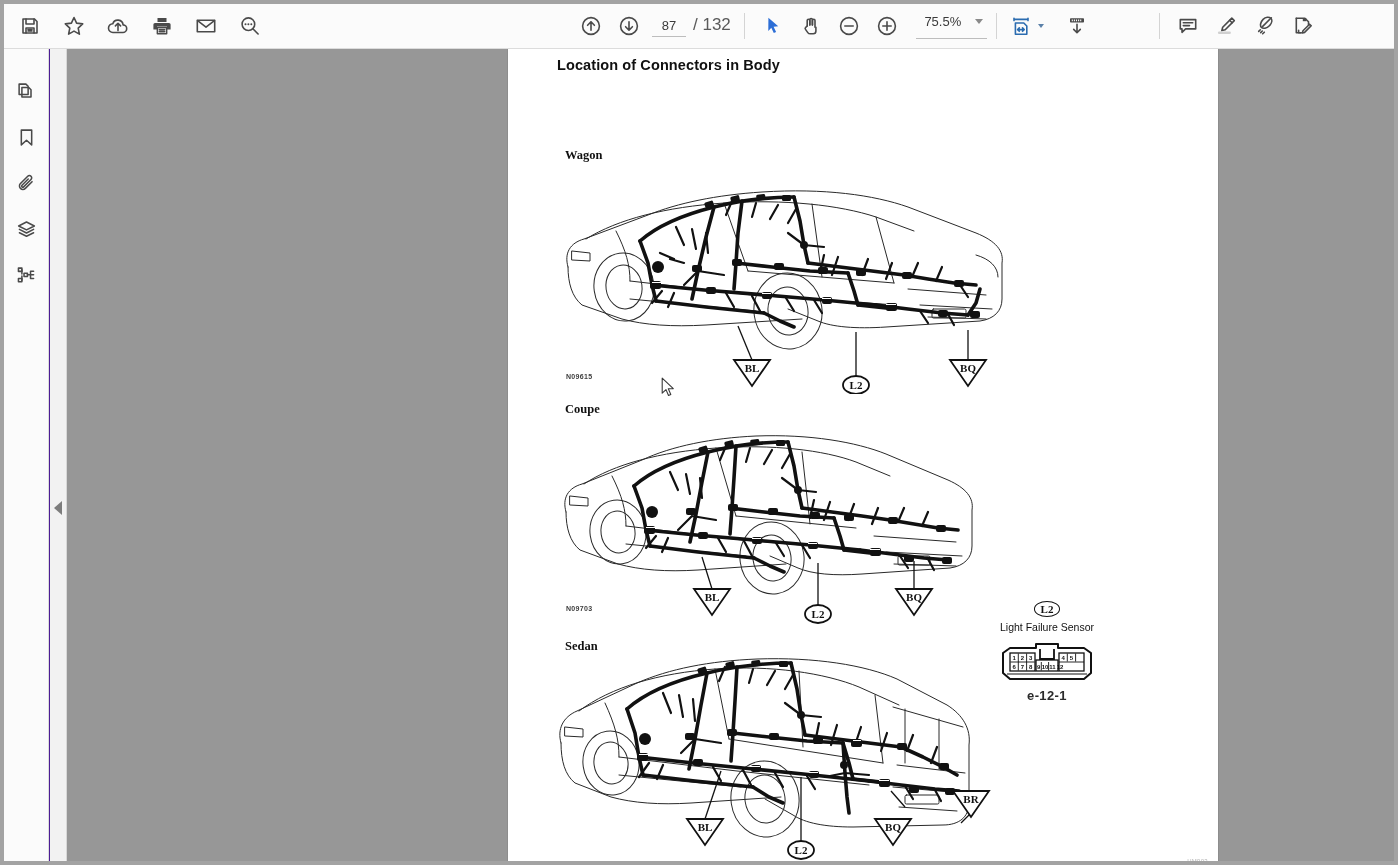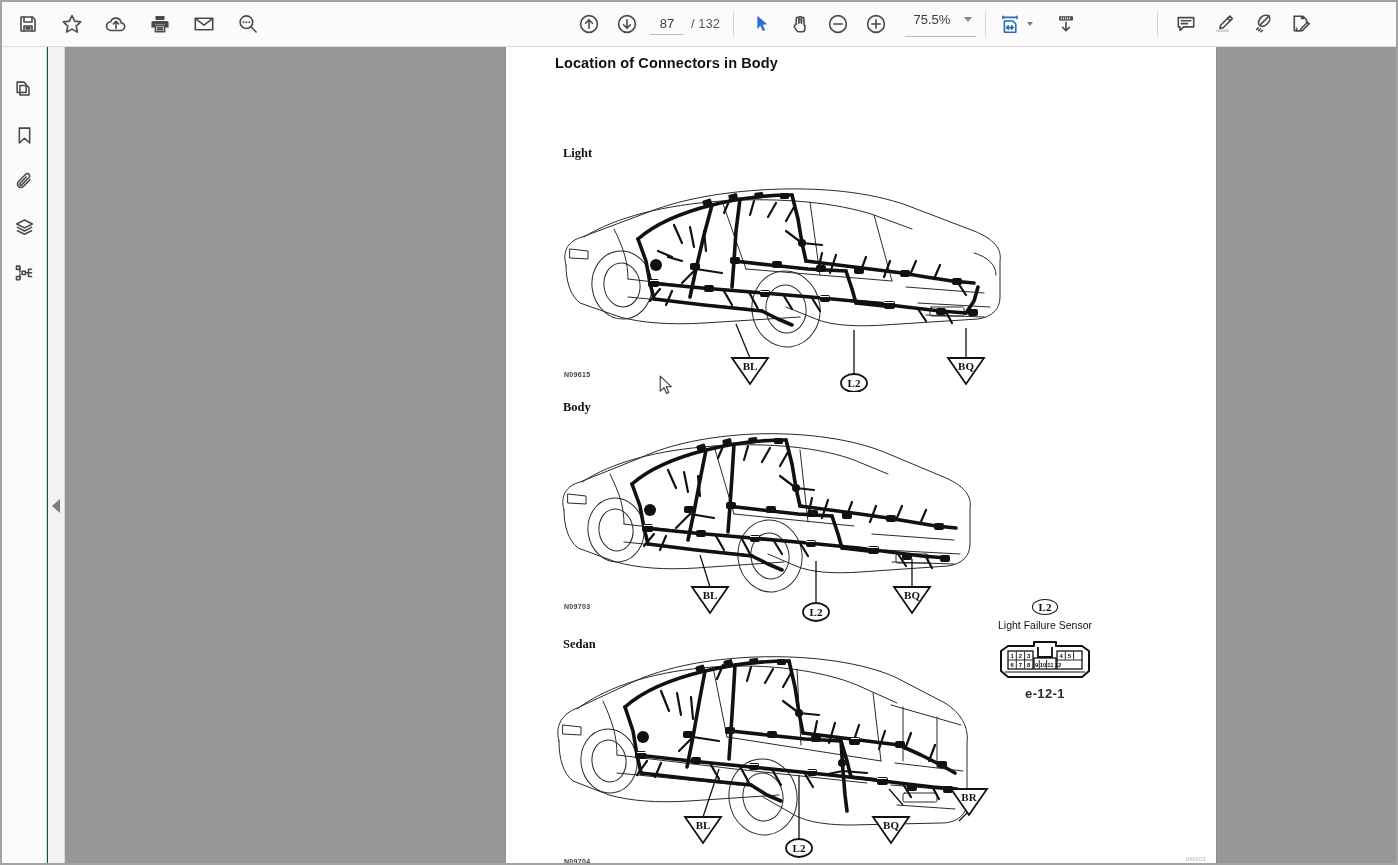--- a/index.html
+++ b/index.html
@@ -6,22 +6,22 @@
   * { box-sizing: border-box; margin: 0; padding: 0; }
   html, body {
     width: 1398px; height: 865px;
     overflow: hidden;
     font-family: "Liberation Sans", sans-serif;
     background: #ffffff;
   }
   #app {
     position: relative;
     width: 1398px; height: 865px;
-    border: 2px solid #a3a3a3;
-    background: #14532d;
+    border: 4px solid #a3a3a3;
+    background: #4c1d95;
     overflow: hidden;
   }
 
   
   #toolbar {
     position: absolute; left: 0; top: 0;
     width: 1394px; height: 45px;
     background: #fbfbfb;
     border-bottom: 1px solid #dcdcdc;
     display: flex; align-items: center;
@@ -68,21 +68,21 @@
     border-bottom: 1px solid #bdbdbd;
     background: transparent;
     text-align: center;
     font-family: "Liberation Sans", sans-serif;
     font-size: 13px;
     color: #3b3b3b;
     padding: 2px 0 3px 0;
     outline: none;
   }
   #page-total {
-    font-size: 13px;
+    font-size: 17px;
     color: #5a5a5a;
     margin-left: 7px;
     white-space: nowrap;
   }
   .zoombox {
     display: flex; align-items: center;
     margin-left: 10px;
     border-bottom: 1px solid #bdbdbd;
     padding-bottom: 9px;
   }
@@ -451,21 +451,21 @@
   <div id="collapse-handle" title="Collapse panel">
     <div id="collapse-arrow"></div>
   </div>
 
   <div id="viewport">
 
     <div id="page">
 
       <div id="doc-title">Location of Connectors in Body</div>
 
-      <div class="section-label" style="left:57px; top:99px;">Light</div>
+      <div class="section-label" style="left:57px; top:99px;">Wagon</div>
 
       <div class="fig-wrap" style="left:48px; top:110px;">
         <svg width="470" height="240" viewBox="0 0 470 240">
           <g fill="none" stroke="#2a2a2a" stroke-width="1" stroke-linejoin="round" stroke-linecap="round">
 
             <path d="M12 108 C8 94 14 84 28 80 L92 56 C122 44 160 36 206 33 C268 29 318 36 352 48 L420 74 C440 82 448 92 446 104 L446 140 C446 152 438 160 424 162 L330 168 C300 170 276 168 262 162 L232 150"></path>
             <path d="M12 108 C12 124 16 138 26 146 L66 160 C88 166 116 168 150 166 L246 160"></path>
             <path d="M30 80 C62 60 110 48 168 44 C228 40 284 46 320 58 L358 72"></path>
             <path d="M168 44 L192 112"></path>
             <path d="M256 45 L266 118"></path>
@@ -566,21 +566,21 @@
           </g>
           <text x="196" y="68" text-anchor="middle" font-family="Liberation Serif, serif" font-size="11" font-weight="bold" fill="#111">BL</text>
           <text x="412" y="68" text-anchor="middle" font-family="Liberation Serif, serif" font-size="11" font-weight="bold" fill="#111">BQ</text>
           <ellipse cx="300" cy="81" rx="13" ry="9" fill="#fff" stroke="#111" stroke-width="1.8"></ellipse>
           <text x="300" y="85" text-anchor="middle" font-family="Liberation Serif, serif" font-size="11" font-weight="bold" fill="#111">L2</text>
         </svg>
       </div>
 
       <div class="figcode" style="left:58px; top:324px;">N09615</div>
 
-      <div class="section-label" style="left:57px; top:353px;">Body</div>
+      <div class="section-label" style="left:57px; top:353px;">Coupe</div>
 
       <div class="fig-wrap" style="left:48px; top:363px;">
         <svg width="440" height="225" viewBox="0 0 440 225">
           <g fill="none" stroke="#2a2a2a" stroke-width="1" stroke-linejoin="round" stroke-linecap="round">
             <path d="M10 100 C6 86 12 76 26 72 L86 48 C116 34 156 26 200 24 C254 22 300 30 330 42 L392 68 C410 76 418 86 416 98 L416 134 C416 146 408 154 394 156 L306 162 C278 164 256 162 242 156 L214 144"></path>
             <path d="M10 100 C10 116 14 130 24 138 L62 152 C84 158 110 160 142 158 L230 152"></path>
             <path d="M28 72 C58 52 104 40 160 36 C216 32 268 38 300 50 L334 64"></path>
             <path d="M160 36 L180 104"></path>
             <path d="M246 40 L254 112"></path>
             <path d="M180 104 L300 116"></path>

